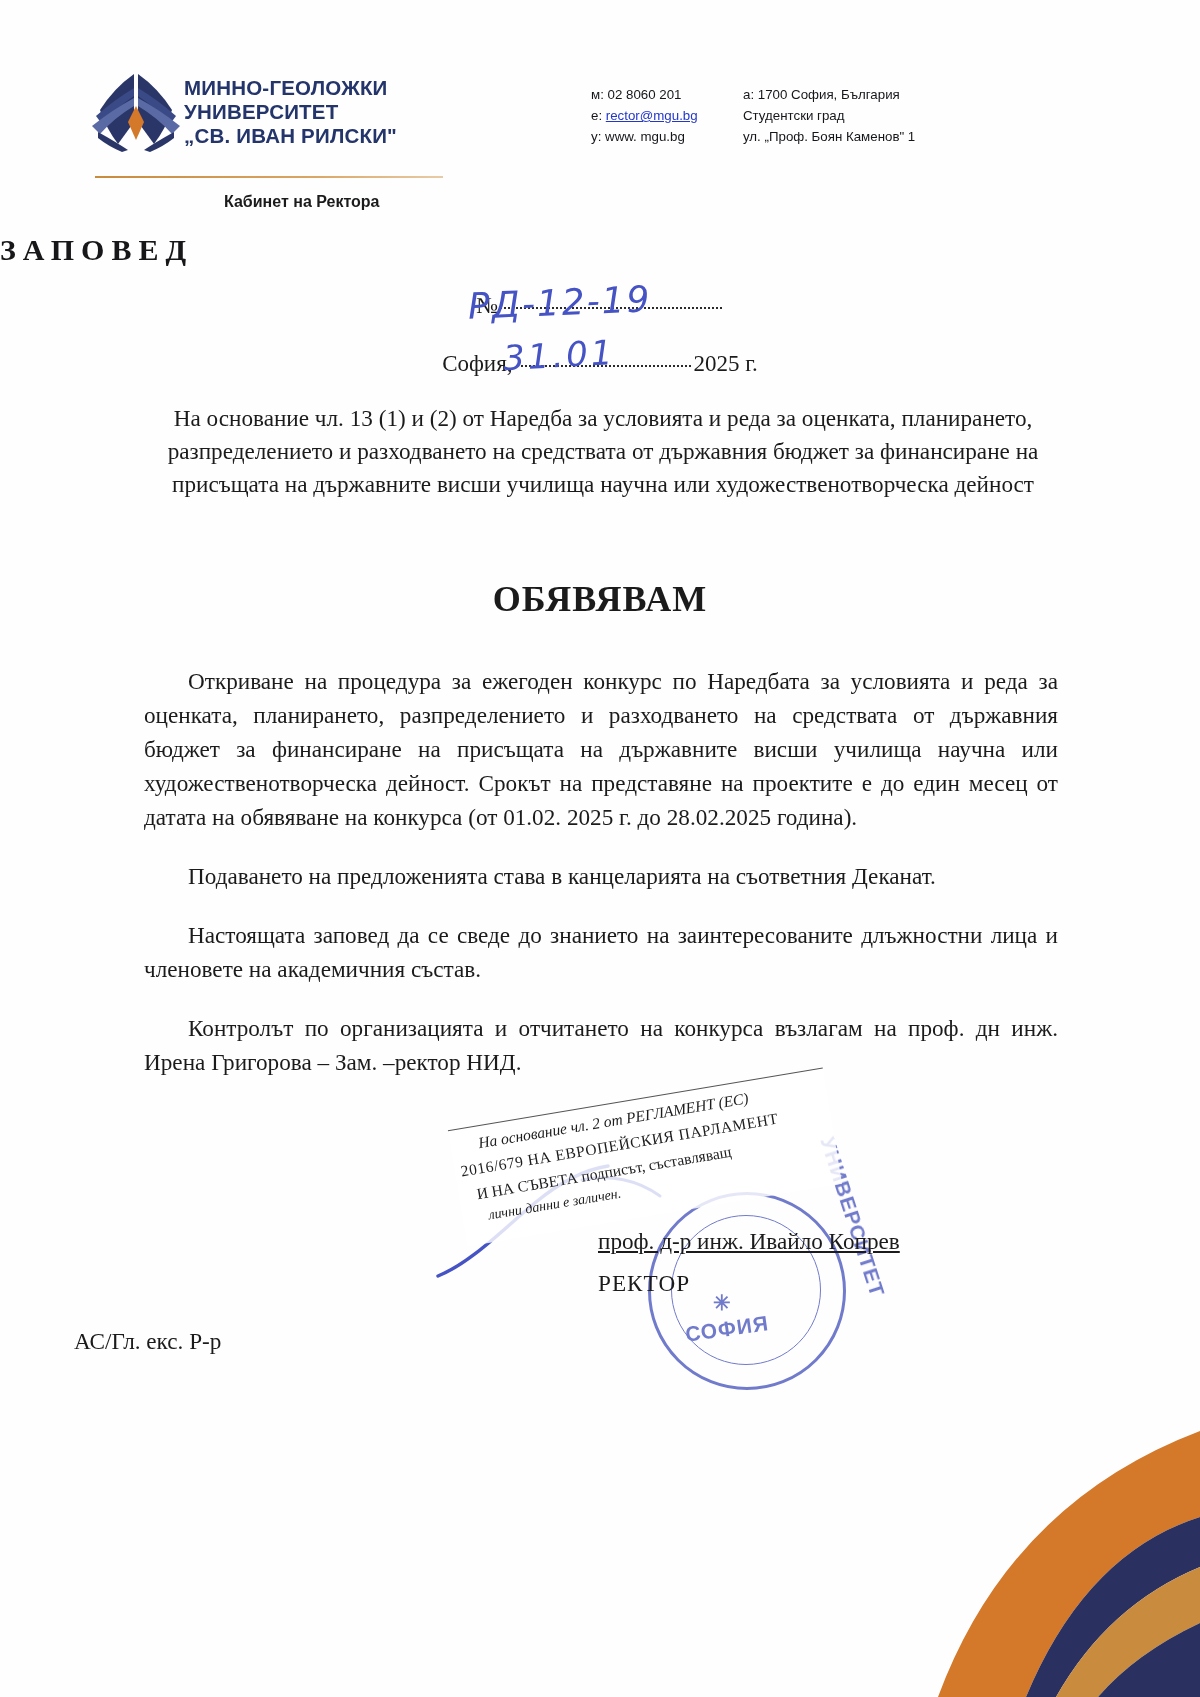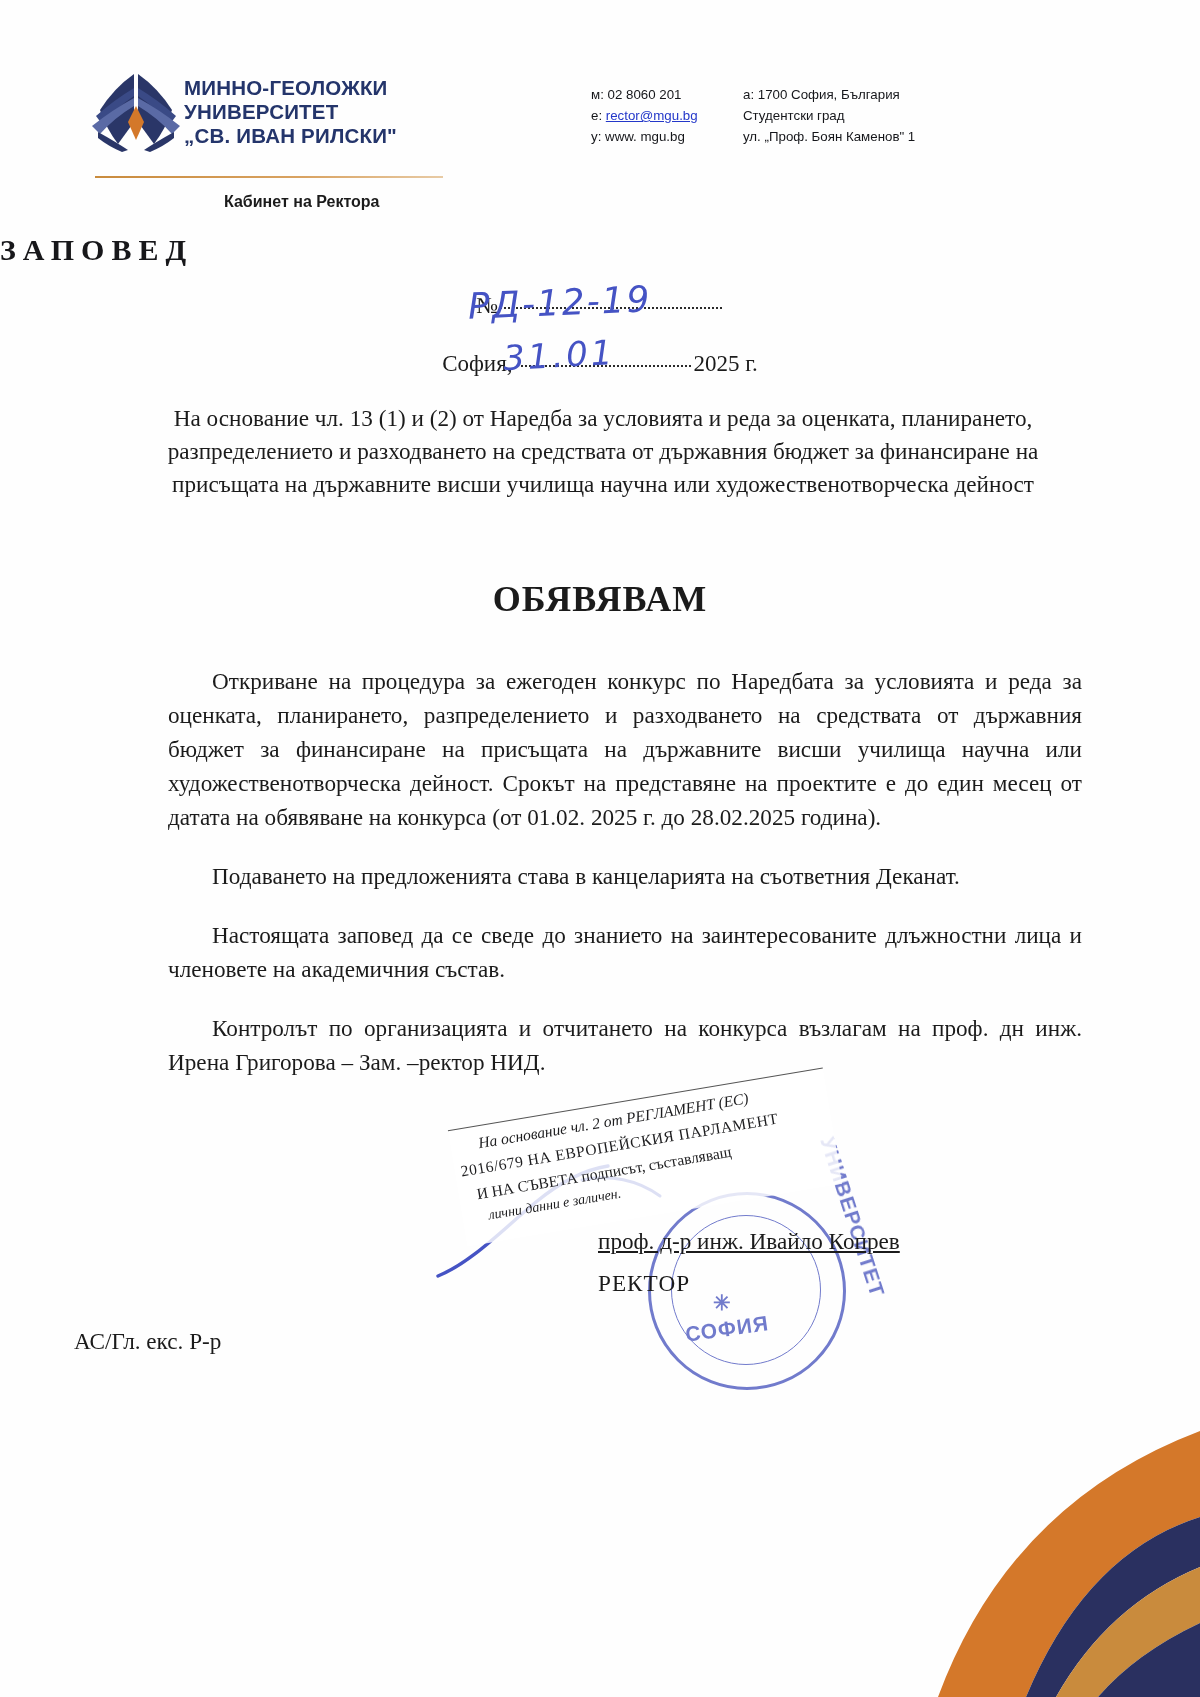--- a/index.html
+++ b/index.html
@@ -168,21 +168,20 @@
     letter-spacing: 1px;
   }
   .body-block {
     position: absolute;
     left: 144px;
     top: 665px;
     width: 914px;
     font-size: 23.2px;
     line-height: 1.465;
     text-align: justify;
-    margin-left: 24px;
   }
   .body-block p {
     margin: 0 0 25px 0;
     text-indent: 44px;
   }
   .body-block p.last { margin-bottom: 0; }
 
   
   .gdpr-stamp {
     position: absolute;

